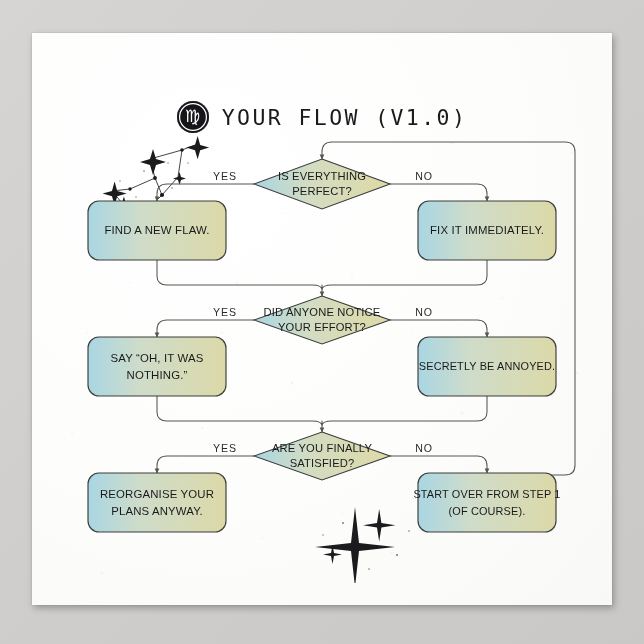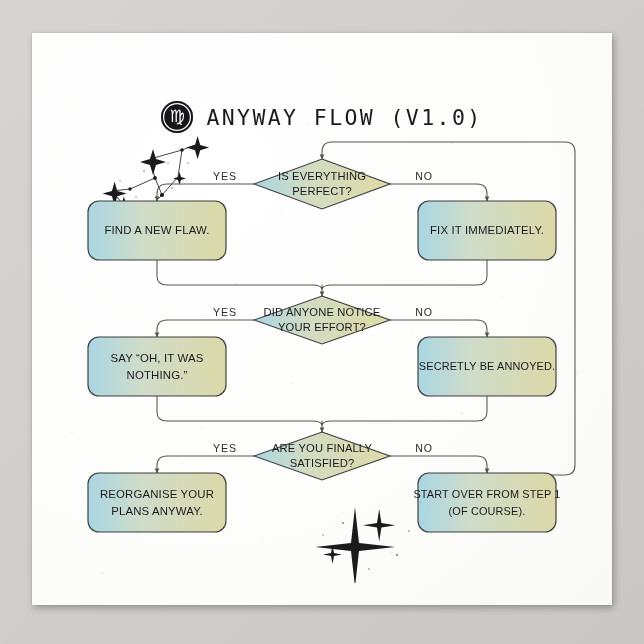--- a/index.html
+++ b/index.html
@@ -168,21 +168,21 @@
           <circle cx="310" cy="480" r="0.7"></circle>
         <circle cx="520" cy="250" r="0.8"></circle>
           <circle cx="55" cy="300" r="0.7"></circle>
       </g>
     </svg>
 
     <div id="header">
       <div id="zodiac-badge">
         <span class="glyph">♍</span>
       </div>
-      <div id="poster-title">ANYWAY FLOW (V1.0)</div>
+      <div id="poster-title">YOUR FLOW (V1.0)</div>
     </div>
 
     <svg class="deco" id="constellation" viewBox="0 0 116 92">
       <g stroke="#232326" stroke-width="0.85" fill="none" stroke-linejoin="round">
         <path d="M30 56 L55 45 L50 26 L82 17 L95 12"></path>
         <path d="M55 45 L62 62 L52 72 L22 70 L12 58 L30 56"></path>
         <path d="M62 62 L78 44 L82 17"></path>
       </g>
       <g fill="#1b1b1e">
 

